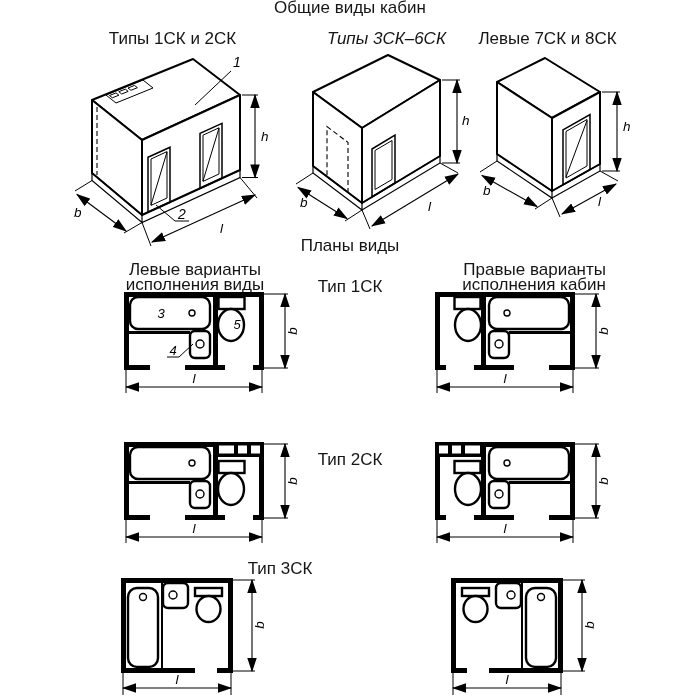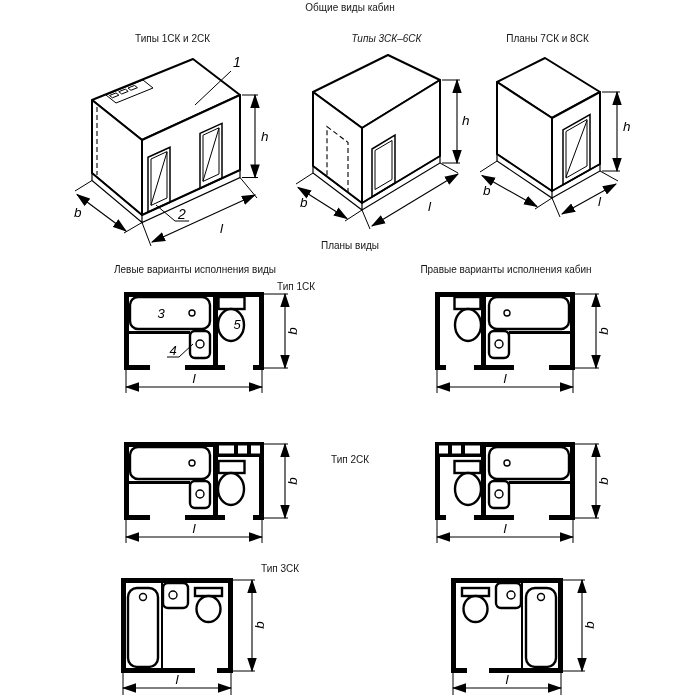--- a/index.html
+++ b/index.html
@@ -1,18 +1,18 @@
 <!DOCTYPE html>
 <html><head>
 <meta charset="utf-8">
 <style>
   html,body{margin:0;padding:0;}
   body{width:700px;height:700px;background:#ffffff;position:relative;
        font-family:"Liberation Sans", sans-serif;color:#111;overflow:hidden;}
-  .cap{position:absolute;font-size:10px;line-height:15px;text-align:center;color:#161616;}
+  .cap{position:absolute;font-size:17px;line-height:15px;text-align:center;color:#161616;}
   svg{position:absolute;overflow:visible;}
   .wall rect{fill:#000;}
   .slot{fill:#fff;}
   .fx{fill:#fff;stroke:#000;stroke-width:2.4;}
   .fx2{fill:#fff;stroke:#000;stroke-width:1.4;}
   .face{fill:#fff;stroke:#000;stroke-width:2;stroke-linejoin:round;}
   .ln15{fill:none;stroke:#000;stroke-width:1.5;}
   .ln12{fill:none;stroke:#000;stroke-width:1.2;}
   .thin{fill:none;stroke:#000;stroke-width:1;}
   .dim{fill:none;stroke:#000;stroke-width:1.1;}
@@ -29,25 +29,25 @@
   <defs>
     <marker id="arr" viewBox="0 0 12 8" refX="11" refY="4" markerWidth="13" markerHeight="9" orient="auto-start-reverse">
       <path d="M0,0 L12,4 L0,8 z" fill="#000"></path>
     </marker>
   </defs>
 </svg>
 
 <div class="cap" style="left:0;top:4;width:700px;">Общие виды кабин</div>
 <div class="cap" style="left:85px;top:31px;width:175px;">Типы 1СК и 2СК</div>
 <div class="cap" style="left:299px;top:31px;width:175px;font-style:italic;">Типы 3СК–6СК</div>
-<div class="cap" style="left:460px;top:31px;width:175px;">Планы 7СК и 8СК</div>
+<div class="cap" style="left:460px;top:31px;width:175px;">Левые 7СК и 8СК</div>
 <div class="cap" style="left:0;top:238px;width:700px;">Планы виды</div>
 <div class="cap" style="left:95px;top:262px;width:200px;">Левые варианты исполнения виды</div>
-<div class="cap" style="left:406px;top:262px;width:200px;">Правые варианты исполнения кабин</div>
-<div class="cap" style="left:0;top:279px;width:592px;">Тип 1СК</div>
+<div class="cap" style="left:406px;top:262px;width:200px;text-align:right;">Правые варианты исполнения кабин</div>
+<div class="cap" style="left:0;top:279px;width:700px;">Тип 1СК</div>
 <div class="cap" style="left:0;top:428px;width:700px;margin-top:24px;">Тип 2СК</div>
 <div class="cap" style="left:0;top:561px;width:560px;">Тип 3СК</div>
 
 <svg style="left:48px;top:45px;" width="240" height="215">
   <g>
     <path class="face" d="M145,14 L192,50 L94,95 L44,55 z"></path>
     <path class="face" d="M192,50 L192,125 L94,170 L94,95 z"></path>
     <path class="face" d="M44,55 L44,128 L94,170 L94,95 z"></path>
     <path class="ln12" d="M94,170 L192,125 L192,132.5 L94,177.5 z M44,128 L94,170 L94,177.5 L44,135.5 z"></path>
     <path class="dashed" d="M49,62 V130"></path>

